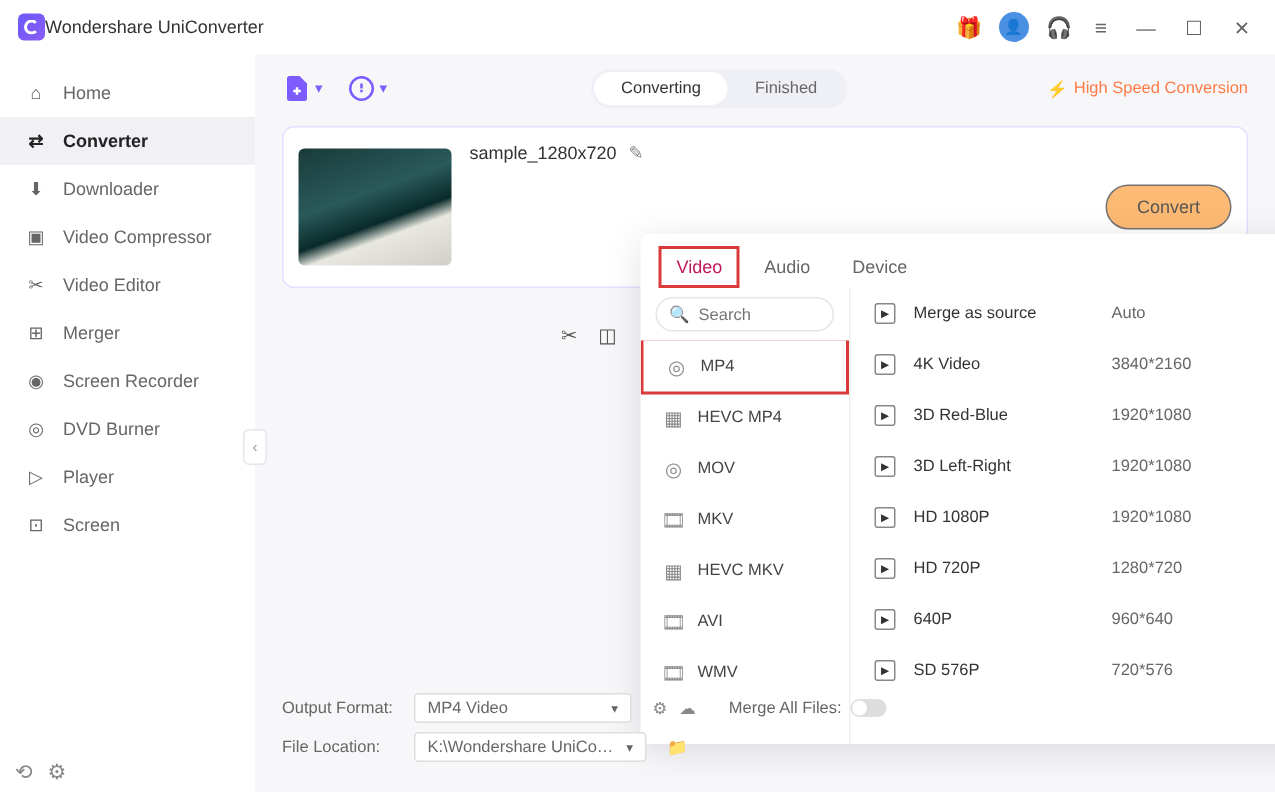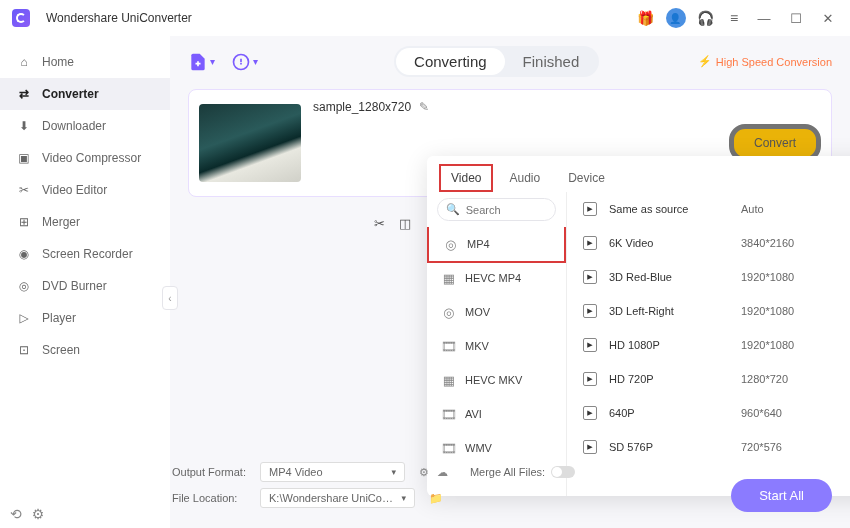--- a/index.html
+++ b/index.html
@@ -1,69 +1,69 @@
 <!DOCTYPE html>
 <html><head>
 <meta charset="utf-8">
 <style>
 * { box-sizing: border-box; margin: 0; padding: 0; font-family: -apple-system, BlinkMacSystemFont, "Segoe UI", Arial, sans-serif; }
 body { width: 850px; height: 528px; background: #f7f7fa; overflow: hidden; font-size: 12px; color: #333; }
 
 .titlebar { height: 36px; background: #fff; display: flex; align-items: center; padding: 0 12px; justify-content: space-between; }
-.titlebar-left { display: flex; align-items: center; gap: 16px; }
+.titlebar-left { display: flex; align-items: center; gap: 0; }
 .logo { width: 18px; height: 18px; background: linear-gradient(135deg, #6a5af9, #8b5cf6); border-radius: 4px; position: relative; }
 .logo::after { content: ""; position: absolute; top: 4px; left: 4px; width: 6px; height: 6px; border: 2px solid #fff; border-radius: 50%; border-right-color: transparent; }
 .app-title { font-size: 12px; color: #333; }
 .titlebar-right { display: flex; align-items: center; gap: 12px; }
 .tb-icon { width: 16px; height: 16px; display: flex; align-items: center; justify-content: center; font-size: 14px; color: #666; cursor: pointer; }
 .avatar { width: 20px; height: 20px; border-radius: 50%; background: #4a90e2; display: flex; align-items: center; justify-content: center; color: #fff; font-size: 10px; }
 .win-btn { width: 20px; text-align: center; color: #666; cursor: pointer; font-size: 13px; }
 
 .main { display: flex; height: 492px; }
 .sidebar { width: 170px; background: #fff; padding: 10px 0; position: relative; }
 .side-item { display: flex; align-items: center; gap: 10px; padding: 8px 16px; color: #666; cursor: pointer; font-size: 12px; }
 .side-item.active { background: #f0f0f5; color: #222; font-weight: 600; }
 .side-icon { width: 16px; height: 16px; display: flex; align-items: center; justify-content: center; }
 .collapse-handle { position: absolute; right: -8px; top: 250px; width: 16px; height: 24px; background: #fff; border: 1px solid #e5e5ea; border-radius: 4px; display: flex; align-items: center; justify-content: center; font-size: 10px; color: #999; cursor: pointer; }
 
 .content { flex: 1; padding: 10px 18px; position: relative; }
 .toolbar { display: flex; align-items: center; gap: 16px; margin-bottom: 12px; }
 .tool-btn { display: flex; align-items: center; gap: 2px; color: #7c5cff; cursor: pointer; font-size: 18px; }
 .seg { margin-left: 120px; background: #eef0f5; border-radius: 20px; display: flex; padding: 2px; }
-.seg-item { padding: 5px 18px; border-radius: 18px; font-size: 15px; color: #666; cursor: pointer; }
+.seg-item { padding: 5px 18px; border-radius: 18px; font-size: 11px; color: #666; cursor: pointer; }
 .seg-item.active { background: #fff; color: #333; }
 .hsc { margin-left: auto; color: #ff7a45; font-size: 11px; display: flex; align-items: center; gap: 4px; }
 
 .card { background: #fff; border: 1px solid #e8deff; border-radius: 8px; padding: 10px; display: flex; align-items: center; gap: 12px; height: 108px; }
 .thumb { width: 102px; height: 78px; background: linear-gradient(160deg, #1a3a3a 0%, #2a5a5a 40%, #0a2a2a 60%, #e8e8e0 70%, #d0d0c8 100%); border-radius: 4px; position: relative; }
 .file-info { flex: 1; align-self: flex-start; }
 .file-name { font-size: 12px; color: #333; display: flex; align-items: center; gap: 8px; }
 .row-icons { position: absolute; left: 204px; top: 180px; display: flex; gap: 14px; color: #555; font-size: 13px; }
-.convert-btn { padding: 7px 20px; border: 5px solid #737373; border-radius: 16px; font-size: 12px; color: #555; cursor: pointer; background: #eab308; text-align: right; }
+.convert-btn { padding: 7px 20px; border: 1px solid #737373; border-radius: 16px; font-size: 12px; color: #555; cursor: pointer; background: #fdba74; text-align: right; }
 
 .popup { position: absolute; left: 257px; top: 120px; width: 490px; height: 340px; background: #fff; border-radius: 6px; box-shadow: 0 4px 24px rgba(0,0,0,0.12); display: flex; flex-direction: column; overflow: hidden; }
 .pop-tabs { display: flex; gap: 4px; padding: 8px 12px 0; font-size: 12px; }
 .pop-tab { padding: 5px 10px; color: #666; cursor: pointer; border: 2px solid transparent; }
-.pop-tab.active { color: #404040; border: 2px solid #d93a3a; }
+.pop-tab.active { color: #be185d; border: 2px solid #d93a3a; }
 .pop-body { display: flex; flex: 1; overflow: hidden; }
 .pop-left { width: 140px; border-right: 1px solid #eee; display: flex; flex-direction: column; }
 .search-wrap { padding: 6px 10px; }
 .search-box { display: flex; align-items: center; gap: 6px; border: 1px solid #e5e5ea; border-radius: 14px; padding: 4px 8px; }
 .search-box input { border: none; outline: none; width: 80px; font-size: 11px; color: #999; }
 .fmt-list { flex: 1; overflow-y: auto; }
 .fmt-item { display: flex; align-items: center; gap: 8px; padding: 9px 14px; font-size: 11px; color: #444; cursor: pointer; }
 .fmt-item.sel { border: 2px solid #d93a3a; margin: -2px 0; }
 .fmt-icon { width: 16px; height: 16px; display: flex; align-items: center; justify-content: center; font-size: 13px; color: #888; }
 .pop-right { flex: 1; overflow-y: auto; }
 .preset { display: flex; align-items: center; gap: 12px; padding: 10px 16px; font-size: 11px; color: #333; cursor: pointer; }
 .preset .pname { width: 120px; }
 .preset .pres { width: 100px; color: #666; }
 .play-ico { width: 14px; height: 14px; border: 1px solid #888; border-radius: 2px; display: flex; align-items: center; justify-content: center; font-size: 7px; }
 
-.footer { position: absolute; bottom: 14px; left: 2px; right: 18px; font-size: 11px; color: #666; }
+.footer { position: absolute; bottom: 14px; left: 18px; right: 18px; font-size: 11px; color: #666; }
 .foot-row { display: flex; align-items: center; gap: 8px; margin-bottom: 6px; }
 .foot-label { width: 80px; }
 .foot-sel { display: flex; align-items: center; justify-content: space-between; border: 1px solid #ddd; border-radius: 3px; padding: 3px 8px; width: 145px; background: #fff; cursor: pointer; }
 .start-all { position: absolute; right: 0; bottom: 2px; background: #8b7bff; color: #fff; padding: 9px 28px; border-radius: 18px; font-size: 13px; cursor: pointer; }
 .merge-wrap { display: flex; align-items: flex-start; gap: 6px; margin-left: 14px; }
 .switch { width: 24px; height: 12px; background: #ddd; border-radius: 6px; position: relative; }
 .switch::after { content: ""; position: absolute; width: 10px; height: 10px; background: #fff; border-radius: 50%; top: 1px; left: 1px; }
 
 .bottom-icons { position: absolute; bottom: 6px; left: 10px; display: flex; gap: 10px; color: #888; font-size: 14px; }
 
@@ -220,26 +220,26 @@
               </div>
             <div class="fmt-item">
                 <span class="fmt-icon">🎞</span>
                 <span>WMV</span>
               </div>
           </div>
         </div>
         <div class="pop-right">
           <div class="preset">
               <span class="play-ico">▶</span>
-              <span class="pname">Same as source</span>
+              <span class="pname">Merge as source</span>
               <span class="pres">Auto</span>
             </div>
           <div class="preset">
               <span class="play-ico">▶</span>
-              <span class="pname">6K Video</span>
+              <span class="pname">4K Video</span>
               <span class="pres">3840*2160</span>
             </div>
           <div class="preset">
               <span class="play-ico">▶</span>
               <span class="pname">3D Red-Blue</span>
               <span class="pres">1920*1080</span>
             </div>
           <div class="preset">
               <span class="play-ico">▶</span>
               <span class="pname">3D Left-Right</span>
@@ -284,16 +284,15 @@
         </div>
       </div>
       <div class="foot-row">
         <span class="foot-label">File Location:</span>
         <div class="foot-sel" style="width:155px">
             <span style="white-space:nowrap;overflow:hidden;text-overflow:ellipsis;width:130px">K:\Wondershare UniConverter</span>
             <span style="font-size:9px">▾</span>
           </div>
         <span style="margin-left:6px;color:#888">📁</span>
       </div>
-      <div class="start-all">Start All</div>
     </div>
   </div>
 </div>
 
 </body></html>

